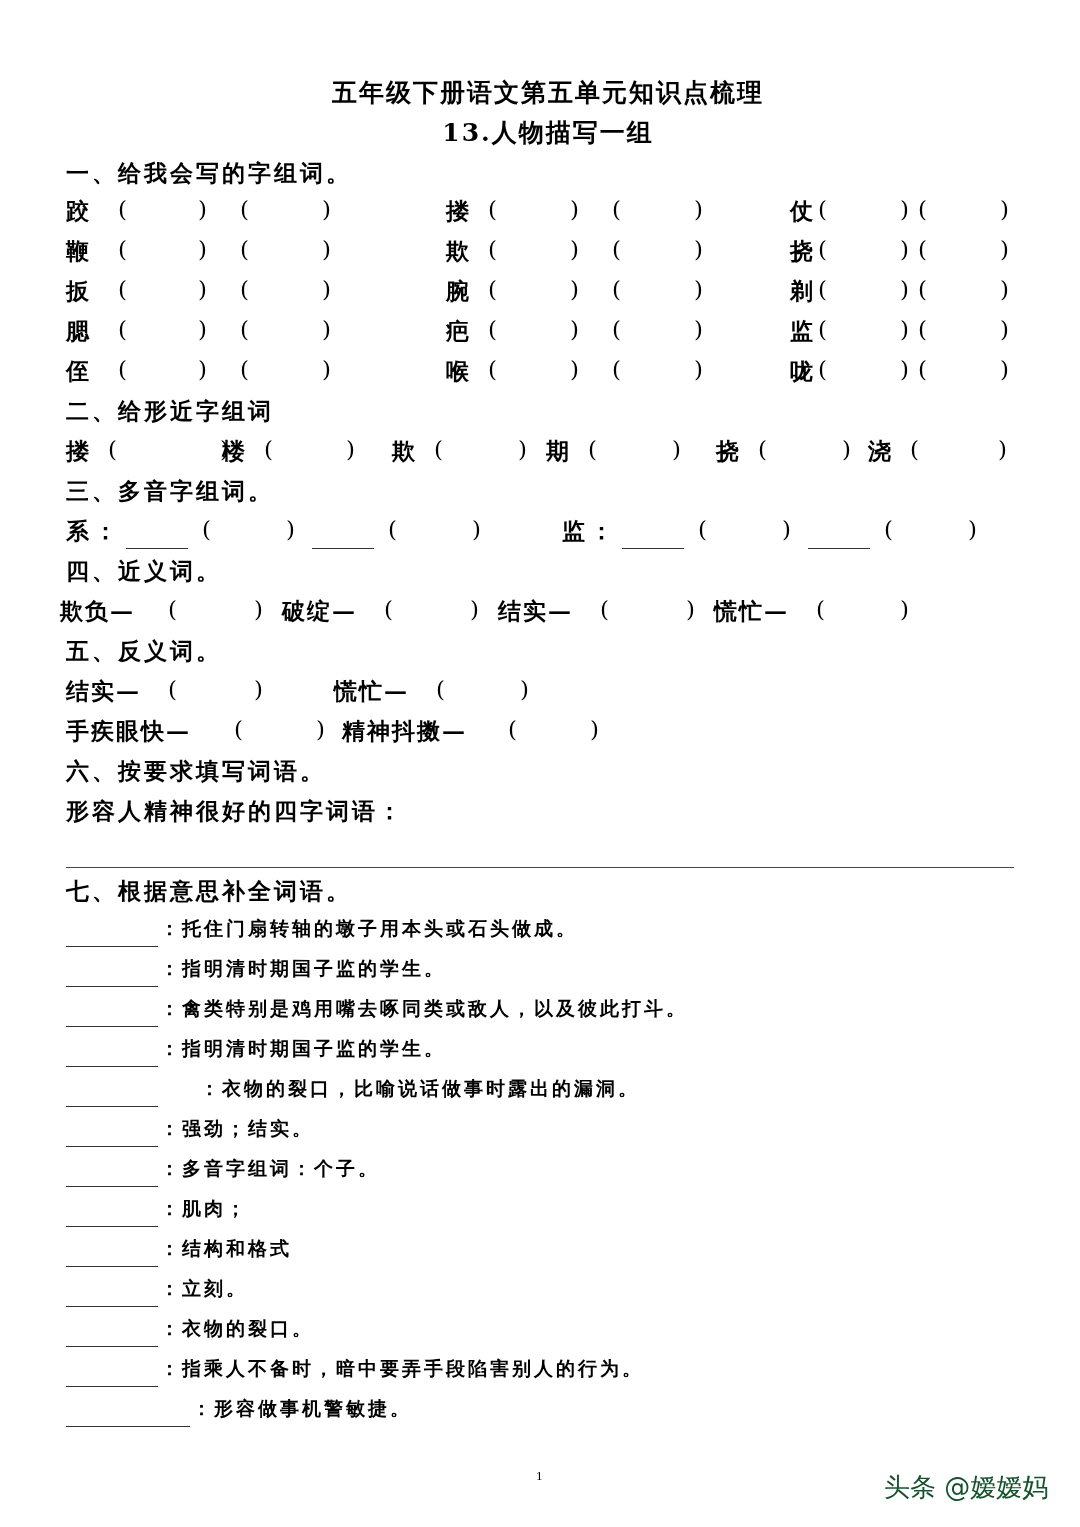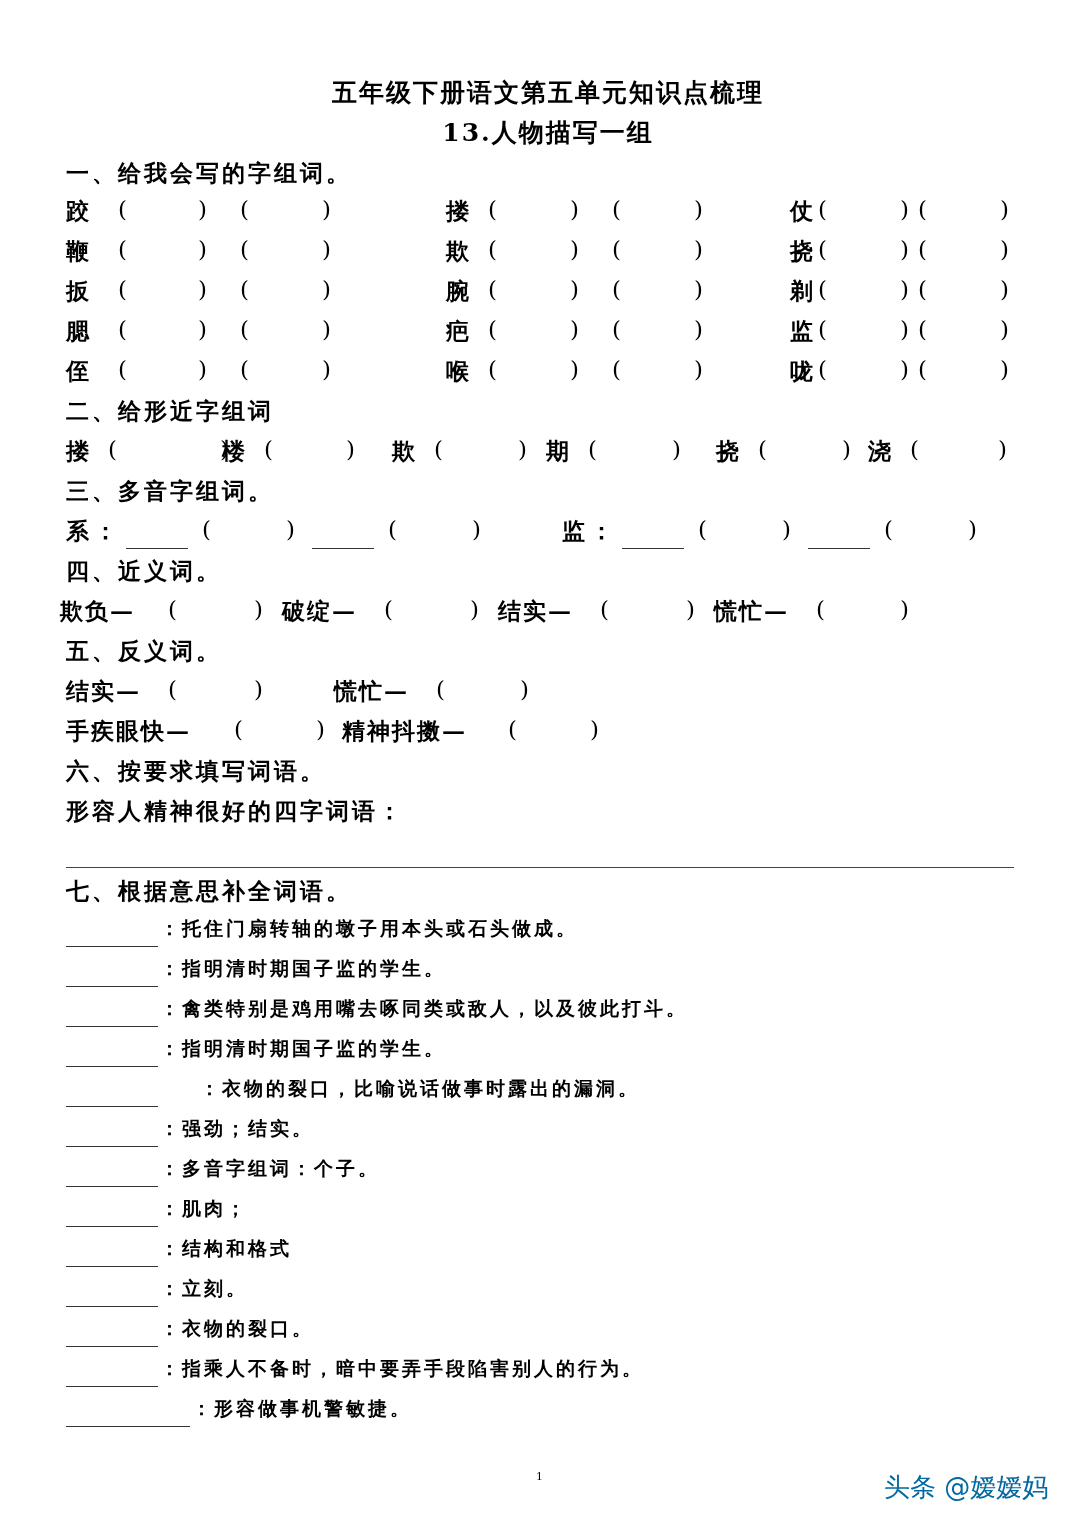--- a/index.html
+++ b/index.html
@@ -10,21 +10,21 @@
   }
   .abs { position: absolute; white-space: nowrap; }
   .title { left: 8px; width: 1080px; text-align: center; font-size: 25px; letter-spacing: 2px; }
   .h { left: 66px; font-size: 23px; letter-spacing: 3px; }
   .ch { position: absolute; font-size: 23px; }
   .par { position: absolute; font-size: 23px; font-weight: normal; }
   .blank { position: absolute; border-bottom: 1.5px solid #333; height: 0; }
   .hr { position: absolute; left: 66px; width: 948px; border-top: 1.5px solid #444; }
   .def { position: absolute; font-size: 19px; letter-spacing: 3px; }
   .pagenum { left: 536px; top: 1468px; font-size: 13px; font-weight: normal; font-family: "Liberation Serif", serif; }
-  .watermark { left: 884px; top: 1470px; font-size: 26px; font-weight: normal; font-family: "DejaVu Sans", sans-serif; color: #0369a1; letter-spacing: 0px; }
+  .watermark { left: 884px; top: 1470px; font-size: 26px; font-weight: normal; font-family: "DejaVu Sans", sans-serif; color: #14532d; letter-spacing: 0px; }
 </style>
 </head>
 <body>
 
 <div class="abs title" style="top:76px;">五年级下册语文第五单元知识点梳理</div>
 <div class="abs title" style="top:116px;">13.人物描写一组</div>
 
 <div class="abs h" style="top:158px;">一、给我会写的字组词。</div>
 <div id="s1">
     <div class="ch" style="left:66px;top:196px;">跤</div>

